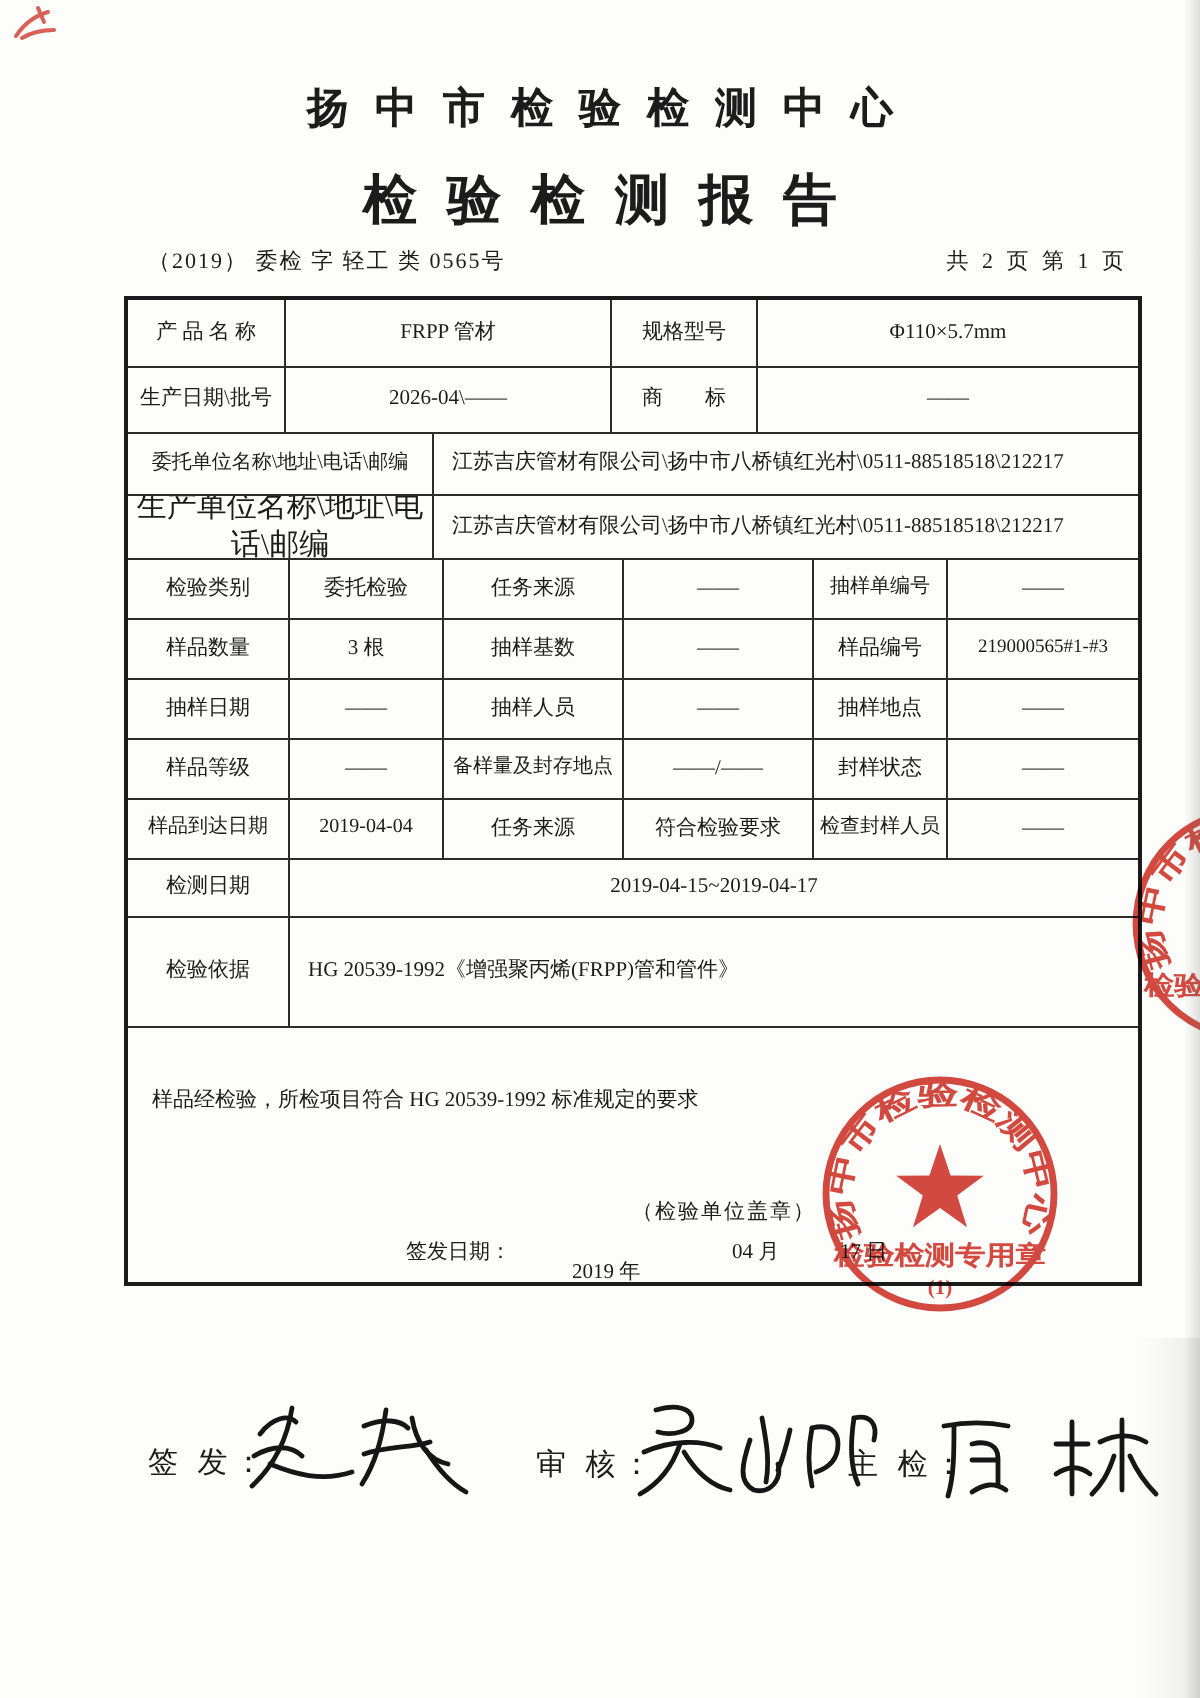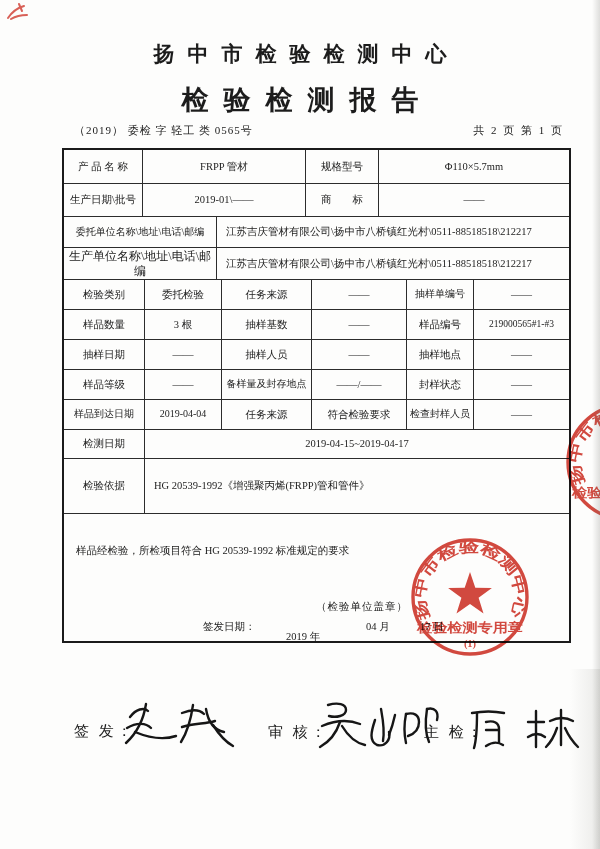--- a/index.html
+++ b/index.html
@@ -61,32 +61,32 @@
 
     <div class="tr" style="height:33px">
       <div class="td" style="flex:0 0 79px">产 品 名 称</div>
       <div class="td" style="flex:0 0 163px">FRPP 管材</div>
       <div class="td" style="flex:0 0 73px">规格型号</div>
       <div class="td" style="flex:1">Φ110×5.7mm</div>
     </div>
 
     <div class="tr" style="height:32px">
       <div class="td" style="flex:0 0 79px">生产日期\批号</div>
-      <div class="td" style="flex:0 0 163px">2019-01\——</div>
+      <div class="td" style="flex:0 0 163px">2026-04\——</div>
       <div class="td" style="flex:0 0 73px">商　　标</div>
       <div class="td" style="flex:1">——</div>
     </div>
 
     <div class="tr" style="height:30px">
       <div class="td" style="flex:0 0 153px;font-size:10px">委托单位名称\地址\电话\邮编</div>
       <div class="td left" style="flex:1">江苏吉庆管材有限公司\扬中市八桥镇红光村\0511-88518518\212217</div>
     </div>
 
     <div class="tr" style="height:31px">
-      <div class="td" style="flex:0 0 153px;font-size:12px">生产单位名称\地址\电话\邮编</div>
+      <div class="td" style="flex:0 0 153px;font-size:15px">生产单位名称\地址\电话\邮编</div>
       <div class="td left" style="flex:1">江苏吉庆管材有限公司\扬中市八桥镇红光村\0511-88518518\212217</div>
     </div>
 
     <div class="tr" style="height:29px">
       <div class="td" style="flex:0 0 81px">检验类别</div>
       <div class="td" style="flex:0 0 77px">委托检验</div>
       <div class="td" style="flex:0 0 90px">任务来源</div>
       <div class="td" style="flex:0 0 95px">——</div>
       <div class="td" style="flex:0 0 67px;font-size:10px">抽样单编号</div>
       <div class="td" style="flex:1">——</div>

